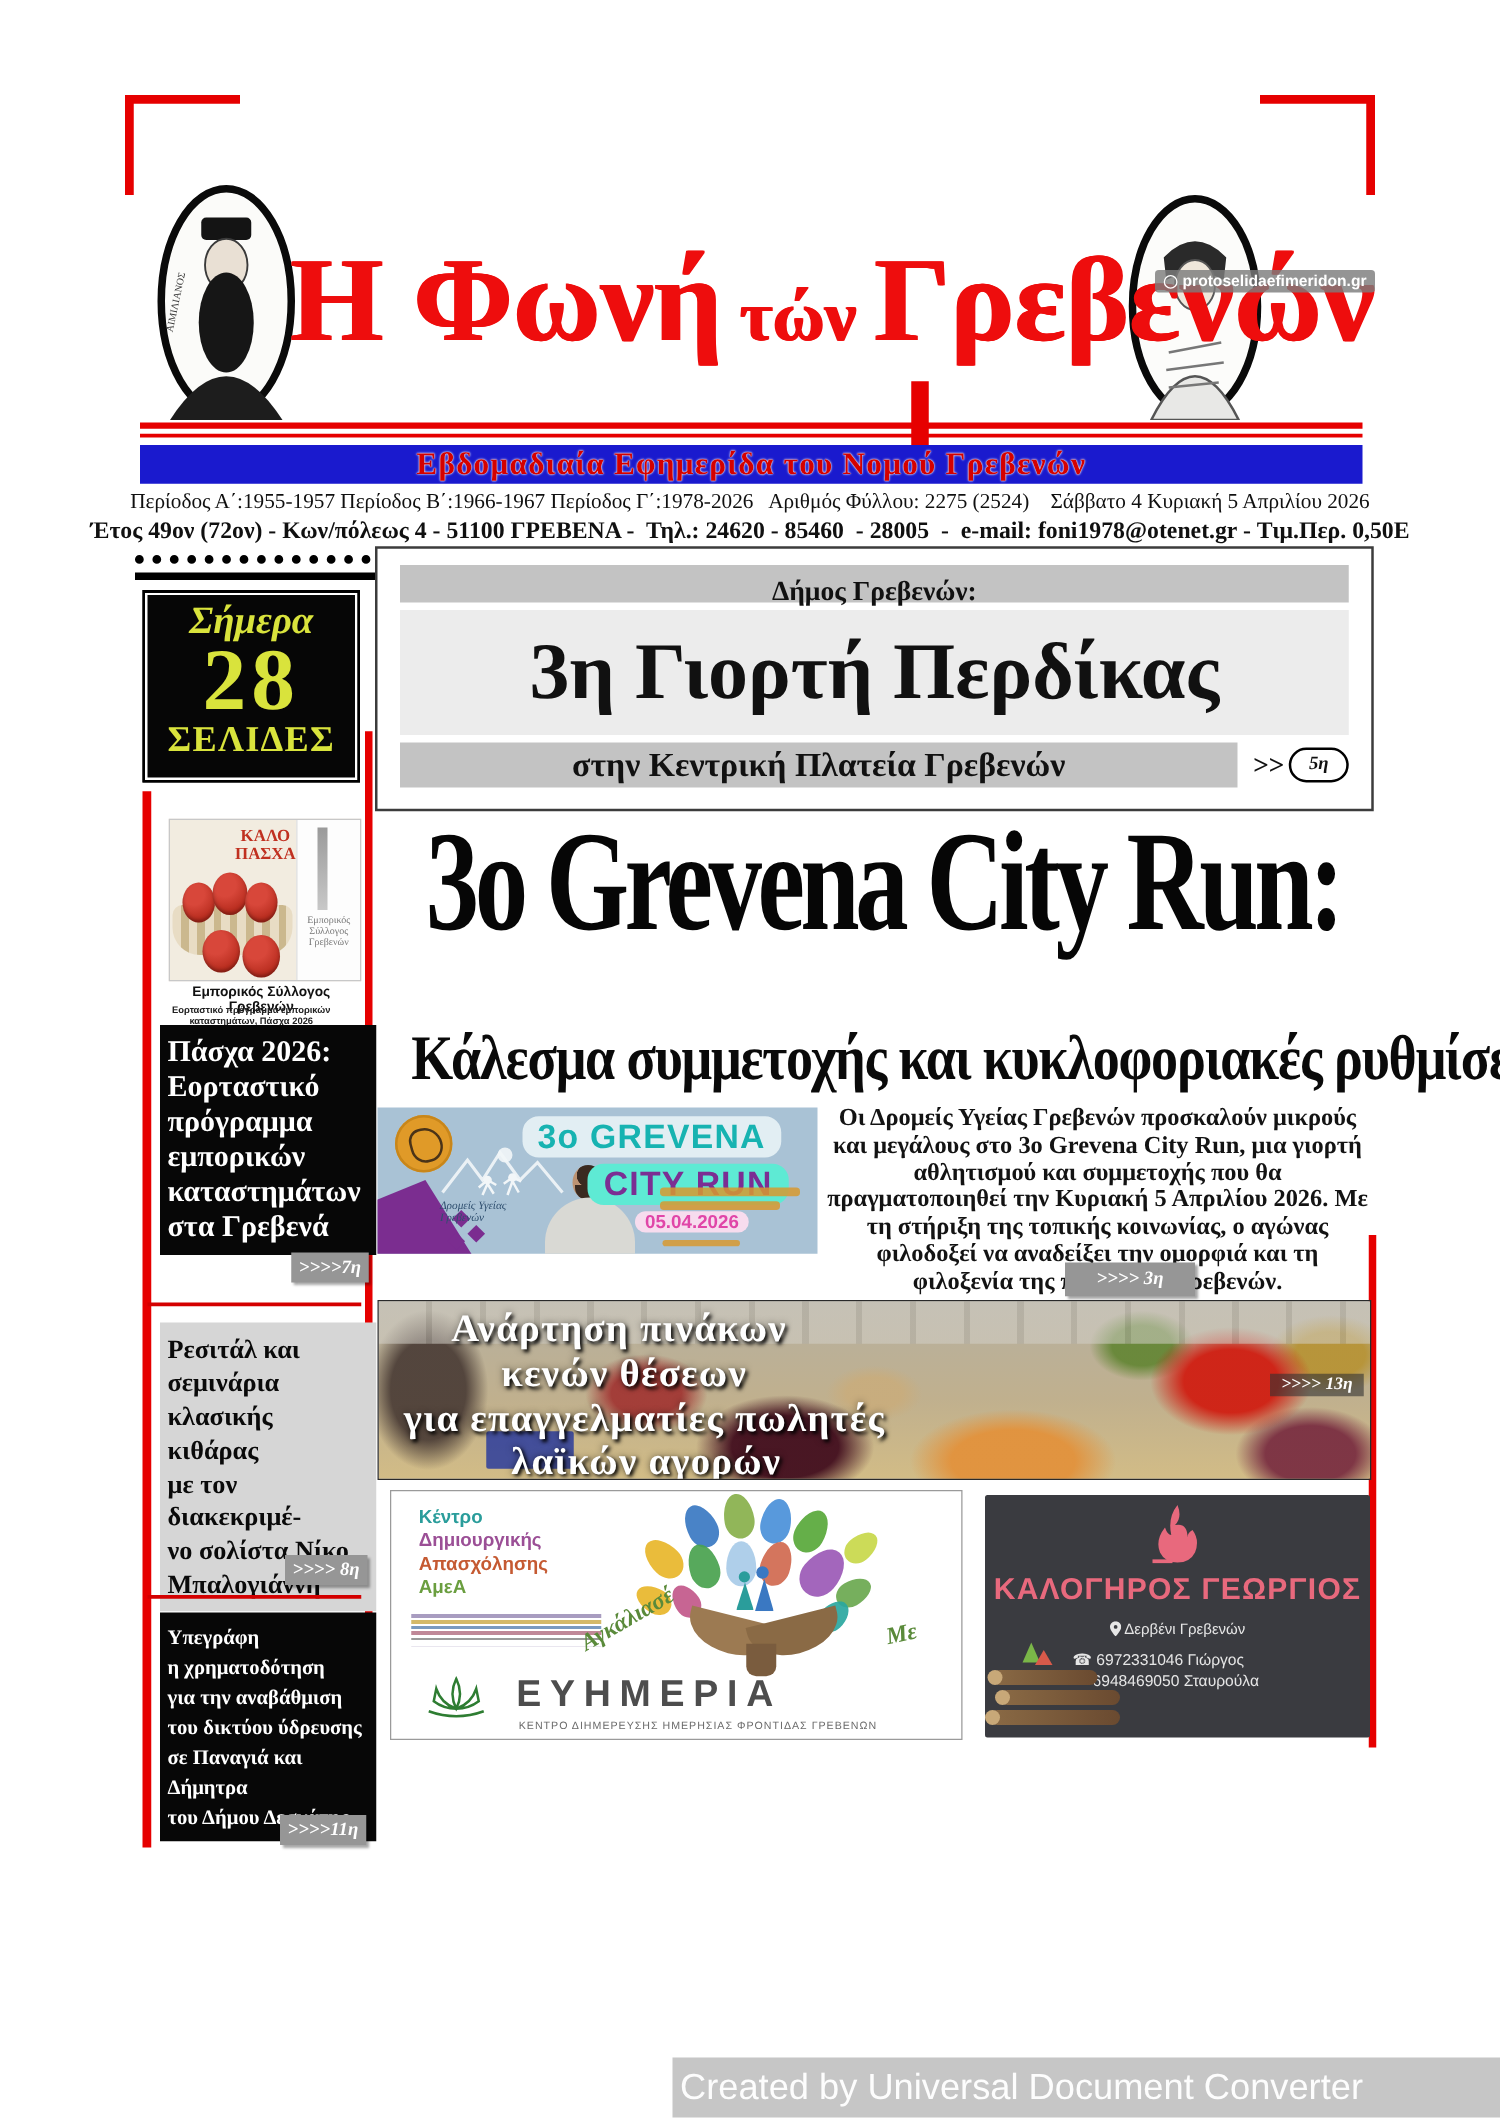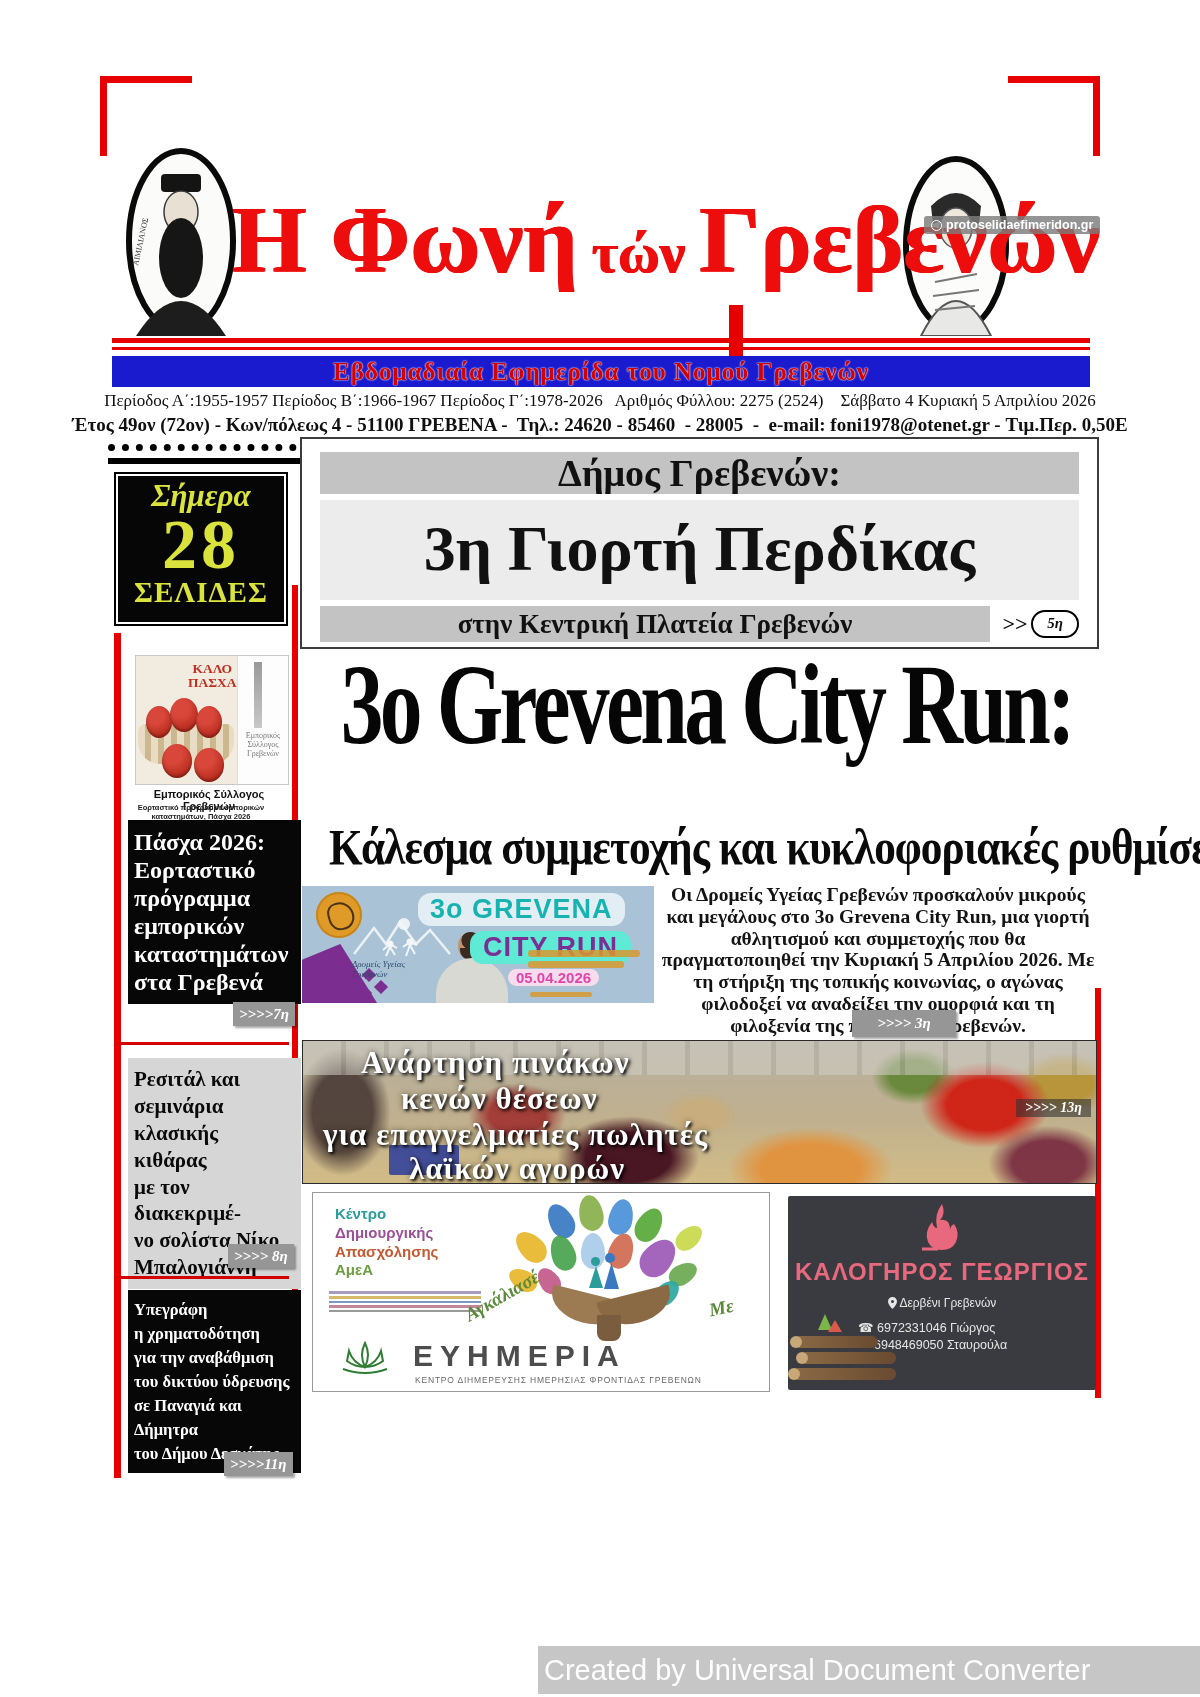--- a/index.html
+++ b/index.html
@@ -33,22 +33,22 @@
 
   
   .pages-box{position:absolute;left:114px;top:472px;width:170px;height:150px;background:#060606;
              border:2px solid #000;box-shadow:inset 0 0 0 2px #fff;text-align:center;color:#d9e33c;}
   .pages-box .l1{font-style:italic;font-size:31px;font-weight:bold;margin-top:4px;}
   .pages-box .num{font-size:70px;font-weight:bold;line-height:62px;letter-spacing:4px;}
   .pages-box .l2{font-size:29px;font-weight:bold;letter-spacing:1px;}
 
   
   .lead-box{position:absolute;left:300px;top:437px;width:795px;height:208px;border:2px solid #3c3c3c;background:#fff;}
-  .lead-kicker{margin:13px 18px 0;height:42px;background:#c3c3c3;text-align:center;line-height:42px;
-               font-size:38px;font-weight:bold;}
+  .lead-kicker{margin:13px 18px 0;height:30px;background:#c3c3c3;text-align:center;line-height:42px;
+               font-size:22px;font-weight:bold;}
   .lead-title{margin:6px 18px 0;height:100px;background:#ececec;text-align:center;line-height:98px;
               font-size:64px;font-weight:bold;}
   .lead-subrow{margin:6px 18px 0;display:flex;align-items:center;}
   .lead-subbar{width:700px;height:36px;background:#c3c3c3;text-align:center;line-height:36px;
                font-size:27px;font-weight:bold;}
   .lead-arrows{font-size:22px;font-weight:bold;font-style:italic;margin-left:12px;}
   .lead-pill{margin-left:4px;width:46px;height:24px;border:2px solid #000;border-radius:14px;background:#fff;
              text-align:center;line-height:23px;font-size:15px;font-style:italic;font-weight:bold;}
 
   .city-headline{position:absolute;left:300px;top:650px;width:795px;height:135px;text-align:center;}

